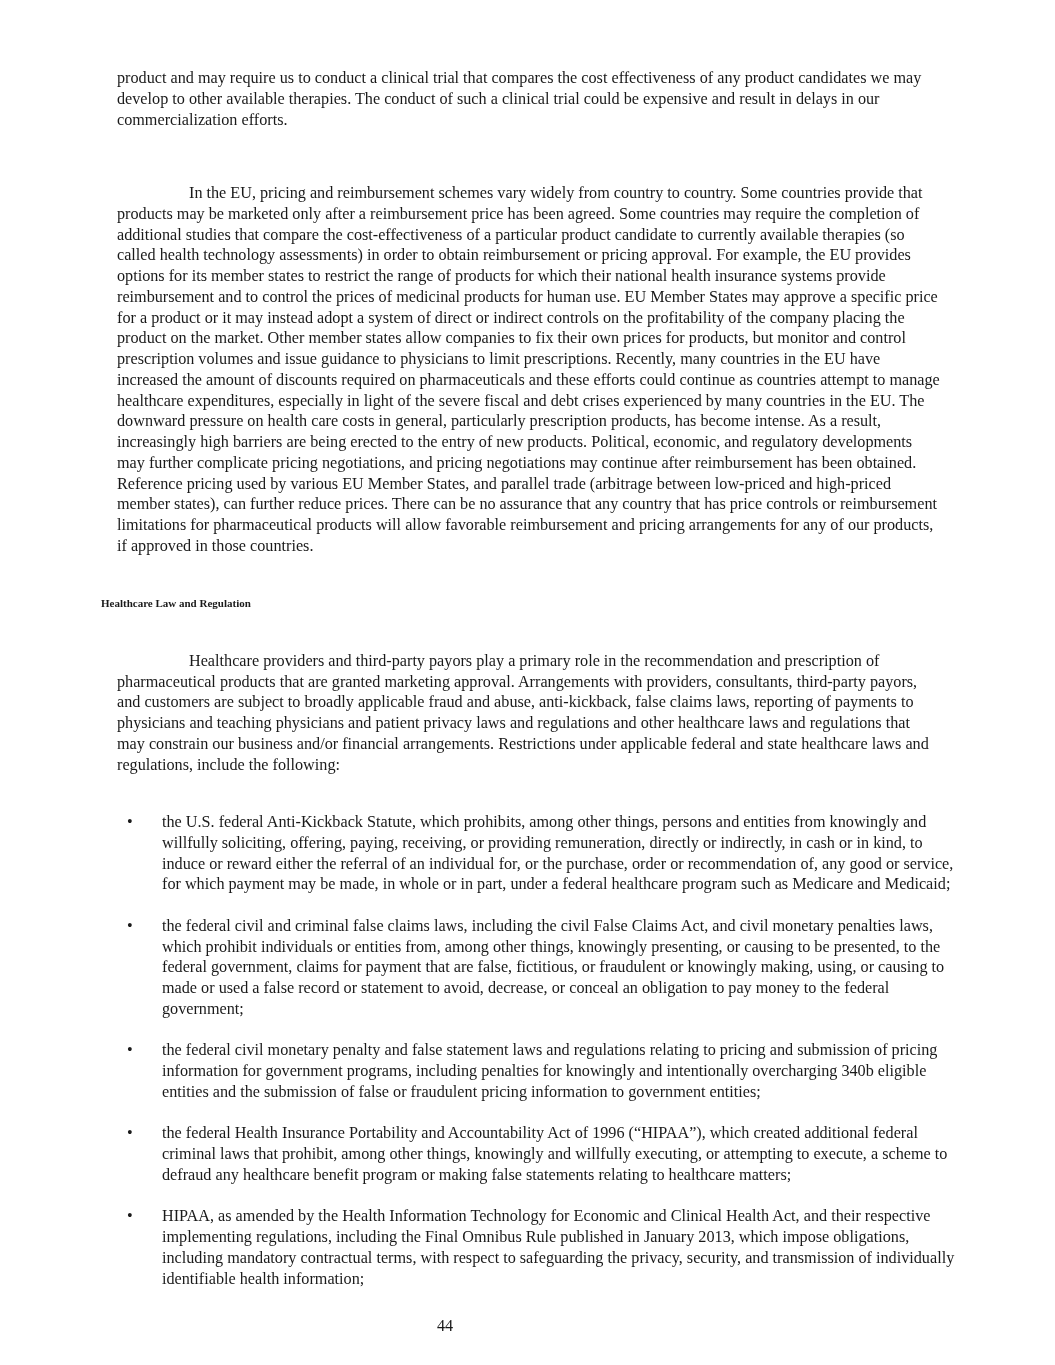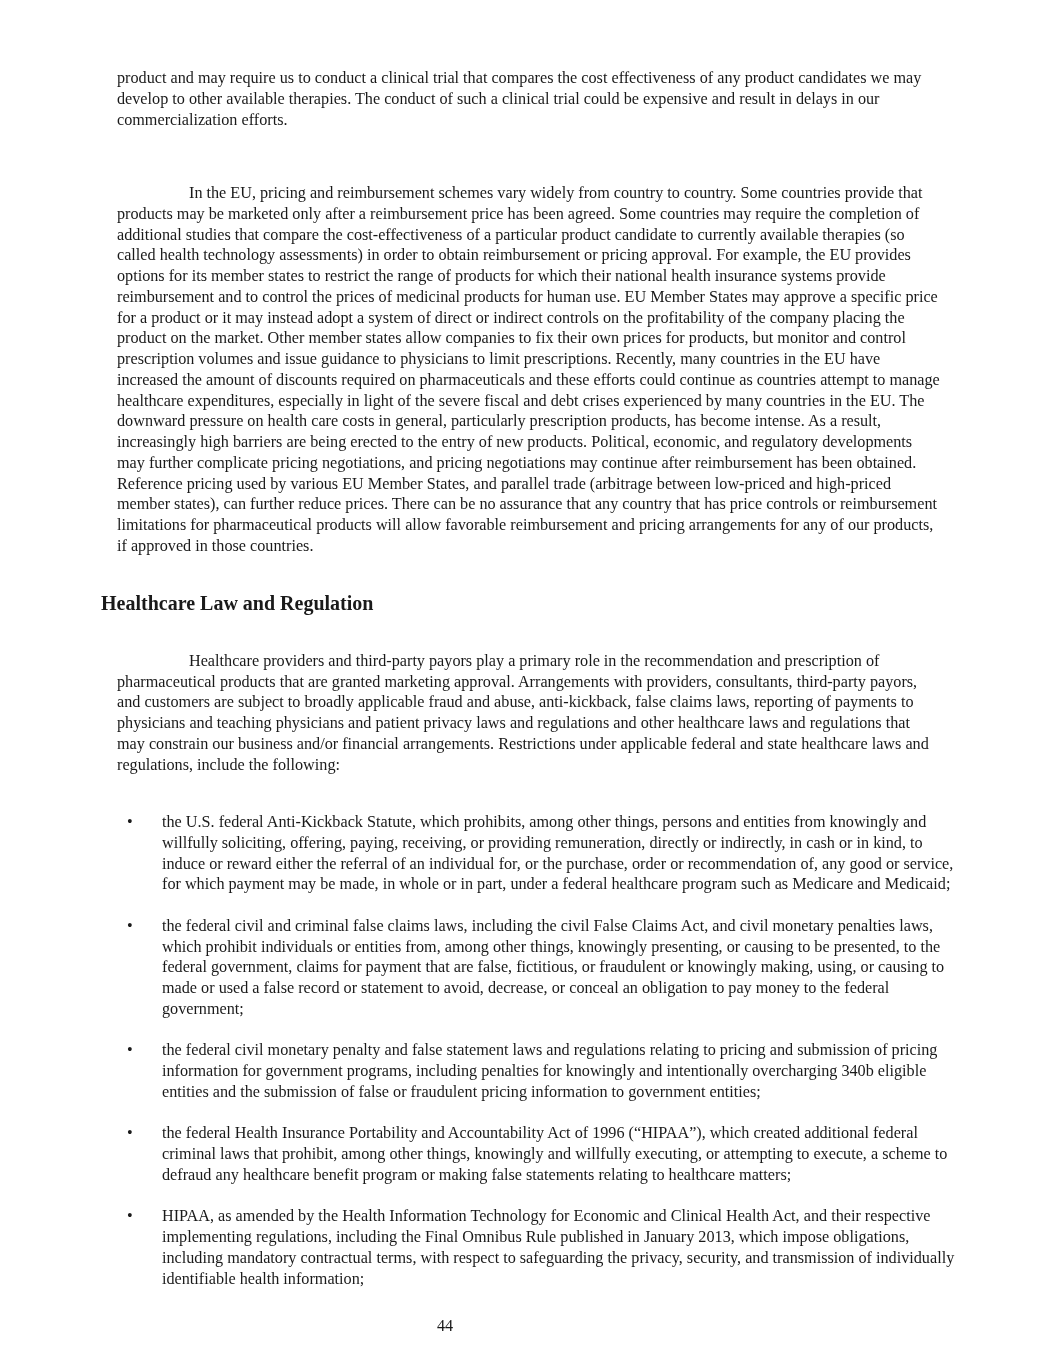--- a/index.html
+++ b/index.html
@@ -5,21 +5,21 @@
   html, body { margin: 0; padding: 0; background: #ffffff; }
   body {
     width: 1055px; height: 1365px; position: relative; overflow: hidden;
     font-family: "Liberation Serif", serif; color: #1a1a1a;
     font-size: 16.2px; line-height: 20.75px;
   }
   .page { position: absolute; left: 101px; top: 52px; width: 856px; }
   p { margin: 16px; text-align: left; }
   .indent { text-indent: 72px; }
   .gap { height: 20.75px; }
-  h3 { margin: 0; font-size: 20px; font-weight: bold; line-height: 20.75px; }
+  h3 { margin: 0; font-size: 11px; font-weight: bold; line-height: 20.75px; }
   ul { list-style: none; margin: 0; padding: 0; }
   li { position: relative; padding-left: 61px; }
   li .bullet { position: absolute; left: 26px; top: 0; }
   .pagenum { position: absolute; top: 1316px; left: 0; width: 890px; text-align: center; }
 </style>
 </head>
 <body>
 
 <div class="page">
   <p>product and may require us to conduct a clinical trial that compares the cost effectiveness of any product candidates we may develop to other available therapies. The conduct of such a clinical trial could be expensive and result in delays in our commercialization efforts.</p>

